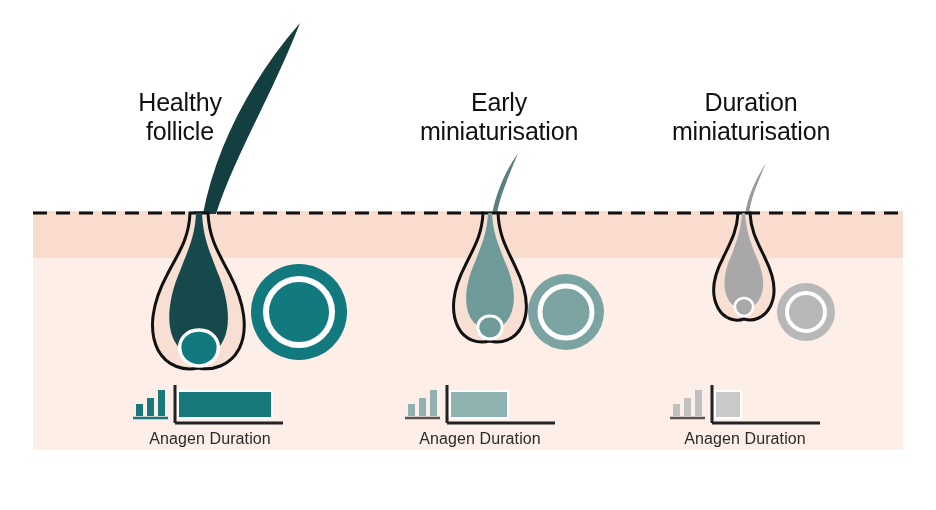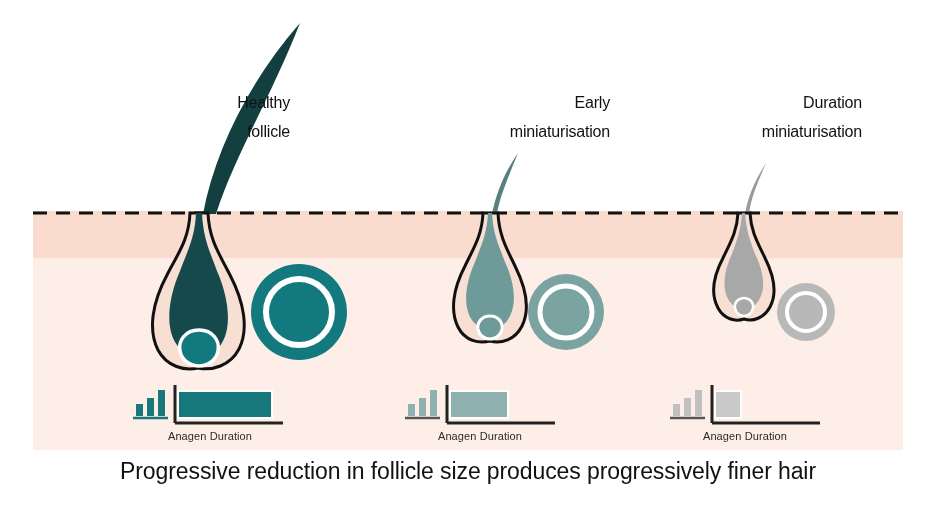--- a/index.html
+++ b/index.html
@@ -21,37 +21,37 @@
   #diagram-svg {
     position: absolute;
     left: 0;
     top: 0;
     width: 936px;
     height: 510px;
     display: block;
   }
   .stage-label {
     position: absolute;
-    text-align: right;
-    font-family: "Liberation Sans", sans-serif;
-    font-size: 16px;
+    text-align: center;
+    font-family: "Liberation Sans", sans-serif;
+    font-size: 25px;
     line-height: 29px;
     color: #111111;
     white-space: pre-line;
     letter-spacing: -0.2px;
   }
   #label-healthy  { left: 70px;  top: 88px;  width: 220px; }
   #label-early    { left: 388px; top: 88px;  width: 222px; }
   #label-advanced { left: 640px; top: 88px;  width: 222px; }
 
   .chart-caption {
     position: absolute;
     text-align: center;
     font-family: "Liberation Sans", sans-serif;
-    font-size: 11px;
+    font-size: 16px;
     color: #2b2b2b;
     letter-spacing: 0.1px;
   }
   #caption-chart-1 { left: 125px; top: 430px; width: 170px; }
   #caption-chart-2 { left: 395px; top: 430px; width: 170px; }
   #caption-chart-3 { left: 660px; top: 430px; width: 170px; }
 
   #bottom-caption {
     position: absolute;
     left: 0;
@@ -207,15 +207,14 @@
 
   <div class="stage-label" id="label-advanced">Duration
 miniaturisation</div>
 
   <div class="chart-caption" id="caption-chart-1">Anagen Duration</div>
 
   <div class="chart-caption" id="caption-chart-2">Anagen Duration</div>
 
   <div class="chart-caption" id="caption-chart-3">Anagen Duration</div>
 
-  <div id="bottom-caption">Progressive reduction in follicle size produces progressively finer hair</div>
 
 </div>
 
 </body></html>

